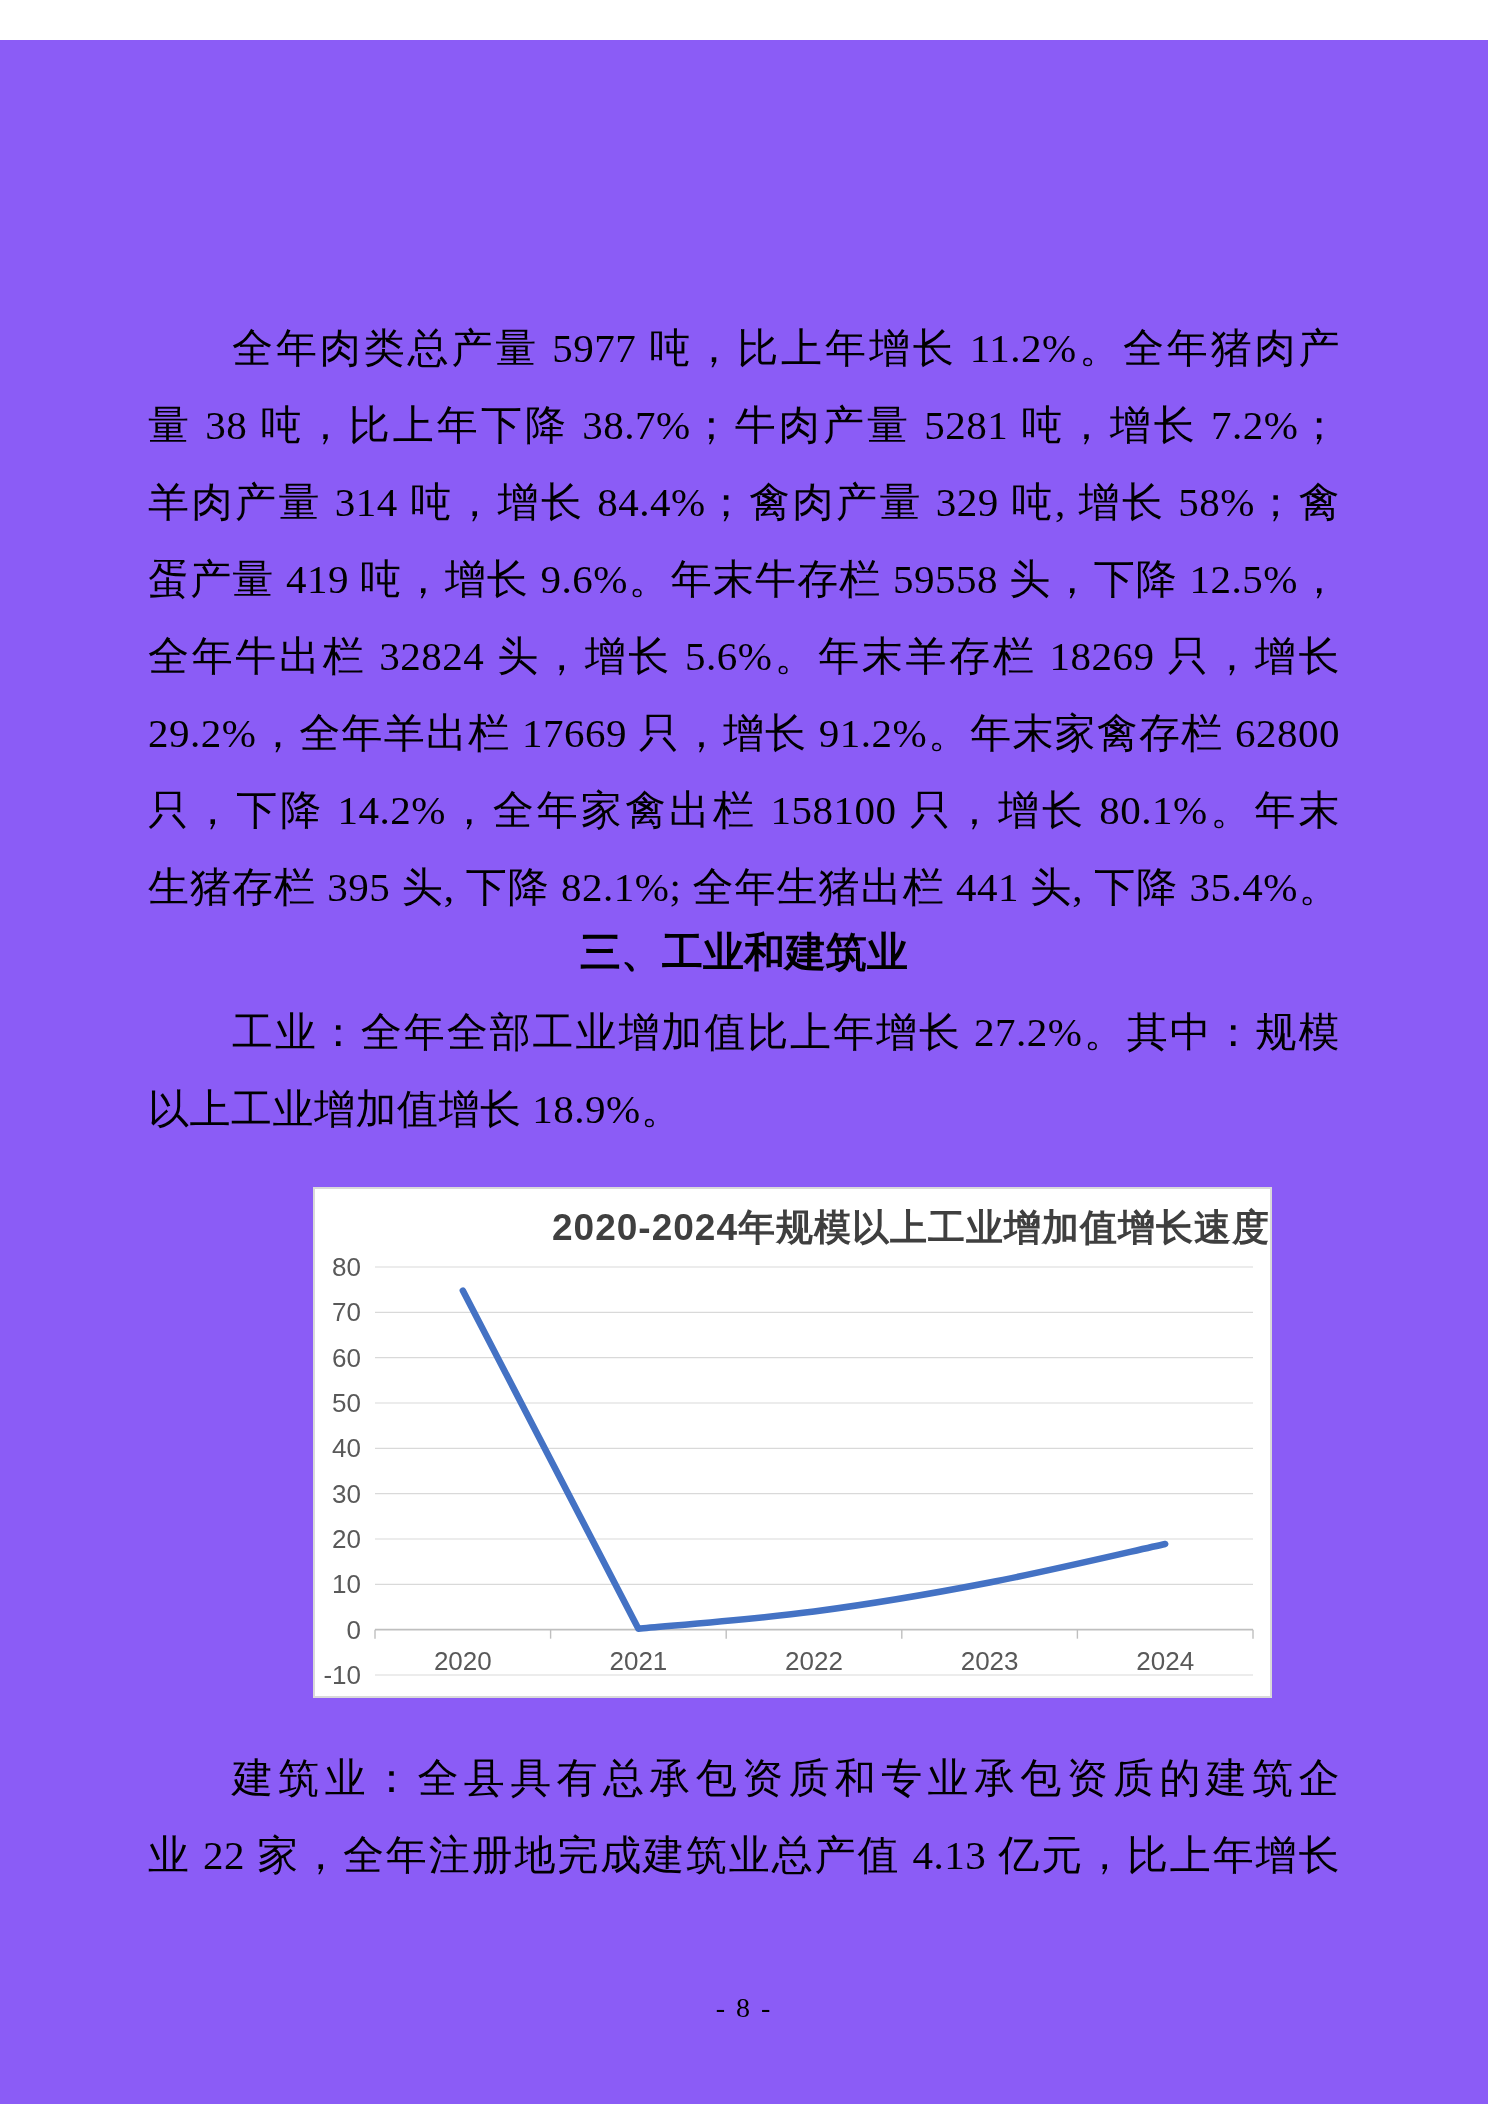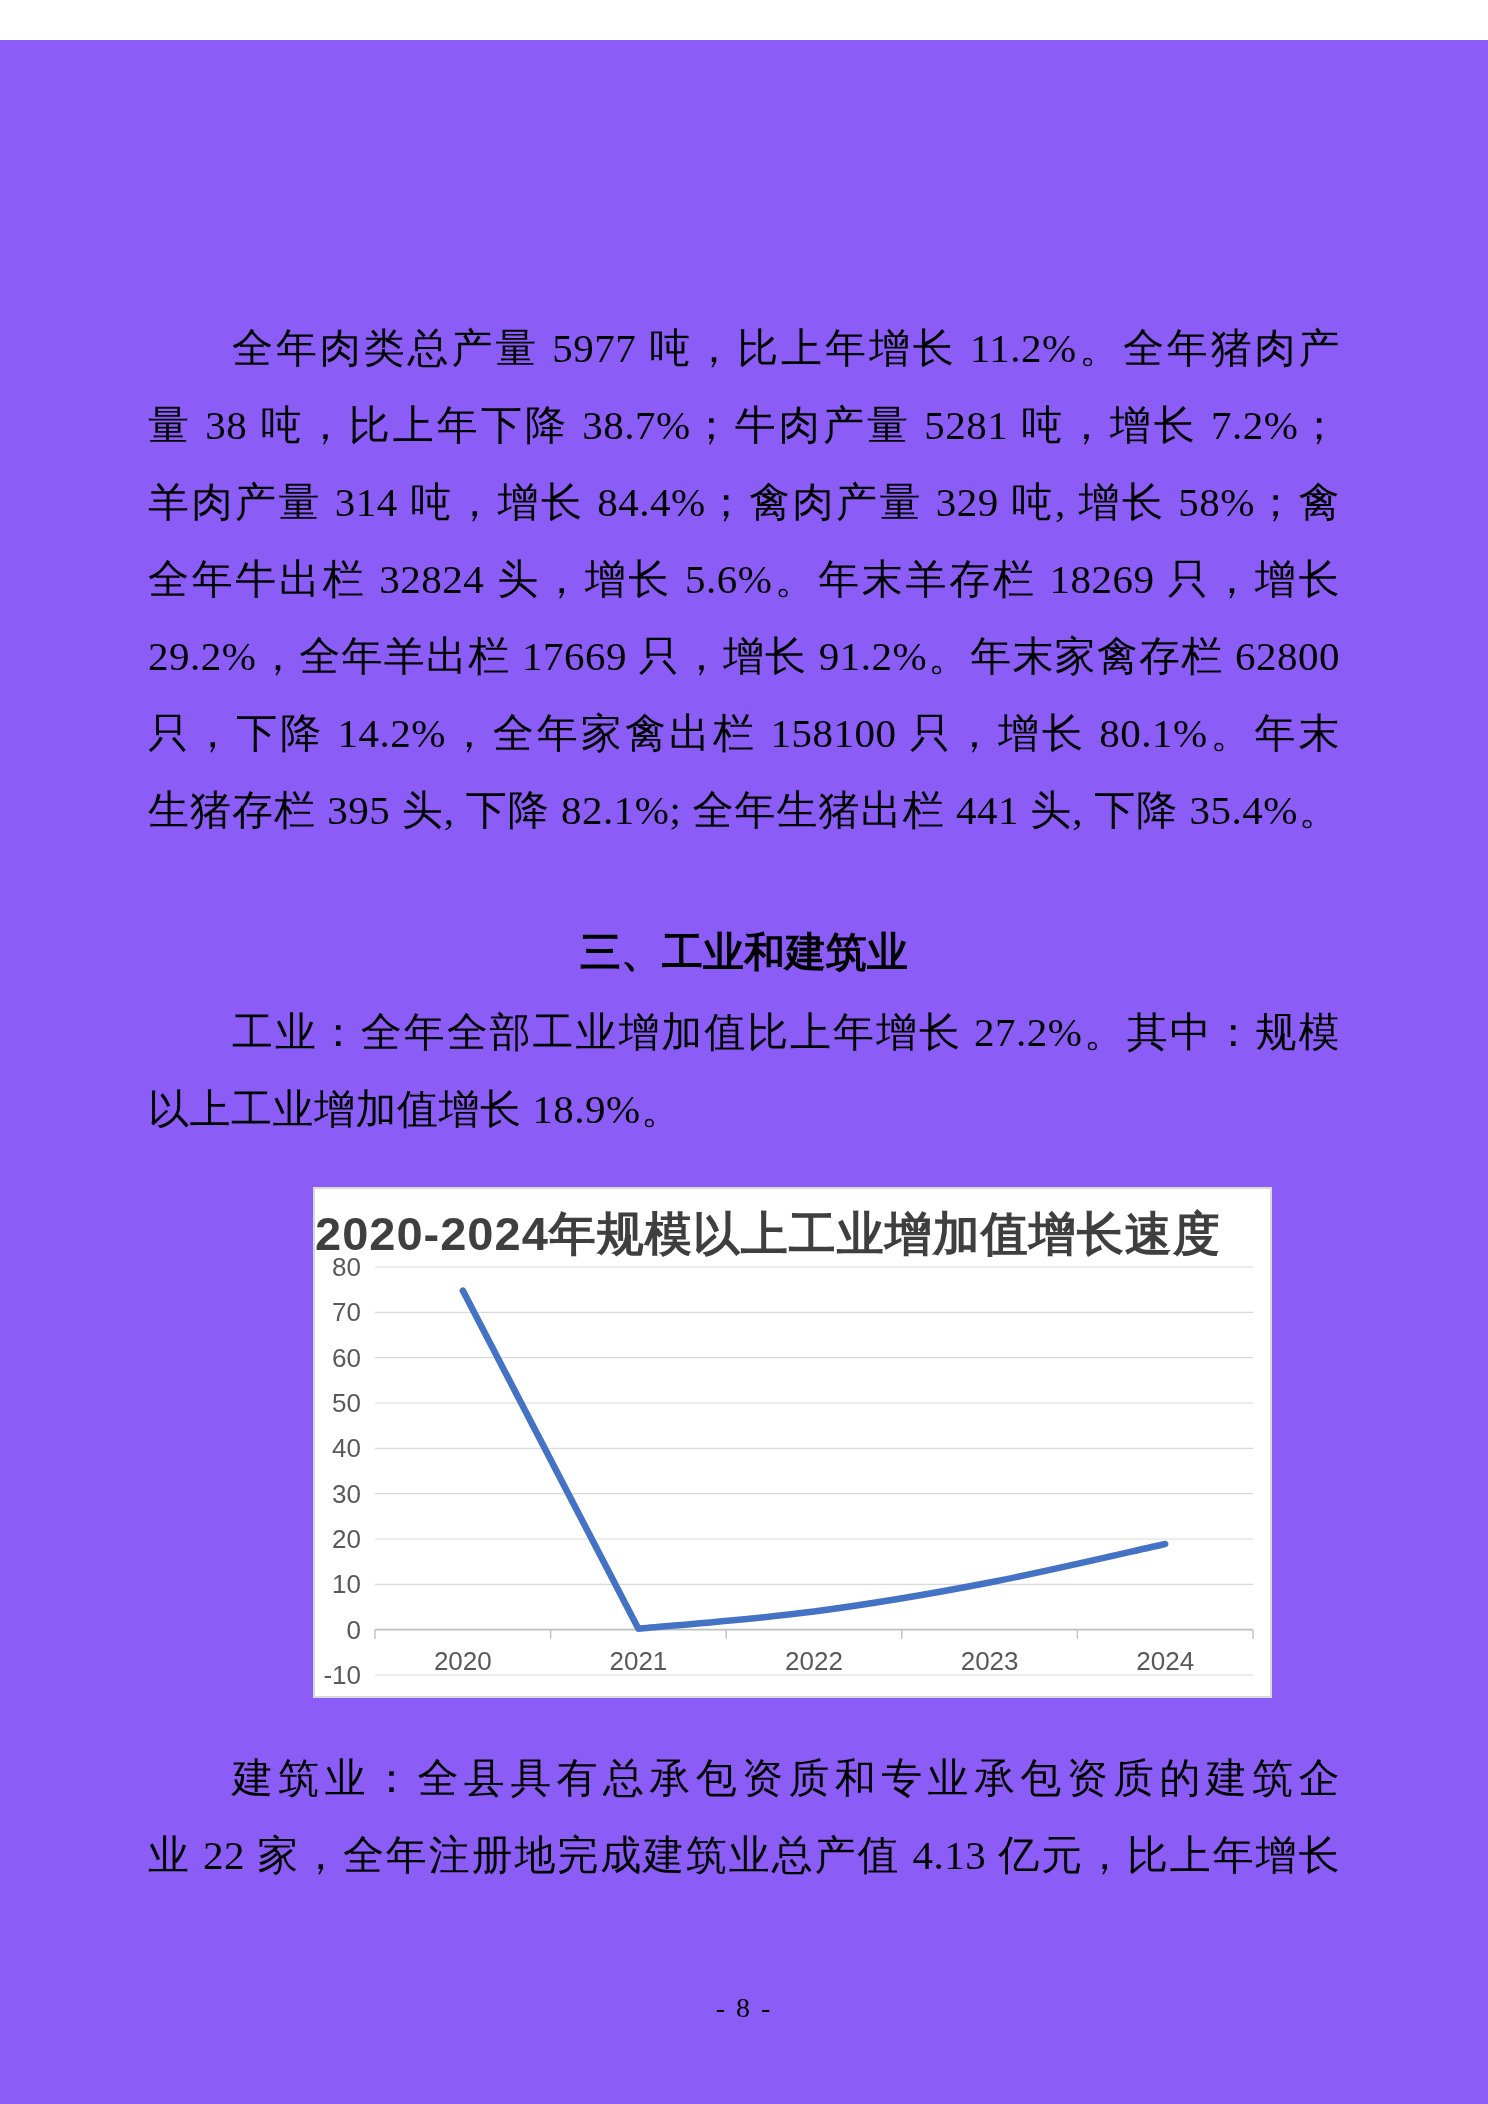--- a/index.html
+++ b/index.html
@@ -15,39 +15,40 @@
   .heading{
     position:absolute;left:0;width:100%;text-align:center;
     font-family:"Liberation Sans","DejaVu Sans",sans-serif;
     font-weight:bold;font-size:41px;line-height:77px;color:#000;
   }
   .chart{
     position:absolute;left:313px;top:1147px;width:959px;height:511px;
     border:2px solid #d9d9d9;background:#ffffff;box-sizing:border-box;
   }
   .chart-title{
-    position:absolute;top:14px;left:0;width:100%;text-align:left;
+    position:absolute;top:14px;left:0;width:100%;text-align:right;
     font-family:"Liberation Sans","DejaVu Sans",sans-serif;
-    font-weight:bold;font-size:47px;letter-spacing:1px;
+    font-weight:bold;font-size:37px;letter-spacing:1px;
   }
   .chart svg{position:absolute;left:0;top:0;}
   .footer{
     position:absolute;top:1952px;left:0;width:100%;text-align:center;
     font-size:28px;letter-spacing:2px;
   }
 </style>
 </head>
 <body>
 
 <div class="page">
 
   <div class="para" style="top:270px;">
     <div class="line fill indent">全年肉类总产量 5977 吨，比上年增长 11.2%。全年猪肉产</div>
     <div class="line fill">量 38 吨，比上年下降 38.7%；牛肉产量 5281 吨，增长 7.2%；</div>
     <div class="line fill">羊肉产量 314 吨，增长 84.4%；禽肉产量 329 吨, 增长 58%；禽</div>
+    <div class="line fill">蛋产量 419 吨，增长 9.6%。年末牛存栏 59558 头，下降 12.5%，</div>
     <div class="line fill">全年牛出栏 32824 头，增长 5.6%。年末羊存栏 18269 只，增长</div>
     <div class="line fill">29.2%，全年羊出栏 17669 只，增长 91.2%。年末家禽存栏 62800</div>
     <div class="line fill">只，下降 14.2%，全年家禽出栏 158100 只，增长 80.1%。年末</div>
     <div class="line fill">生猪存栏 395 头, 下降 82.1%; 全年生猪出栏 441 头, 下降 35.4%。</div>
   </div>
 
   <div class="heading" style="top:874px;">三、工业和建筑业</div>
 
   <div class="para" style="top:954px;">
     <div class="line fill indent"><span class="b">工业：</span><span>全年全部工业增加值比上年增长 27.2%。其中：规模</span></div>

